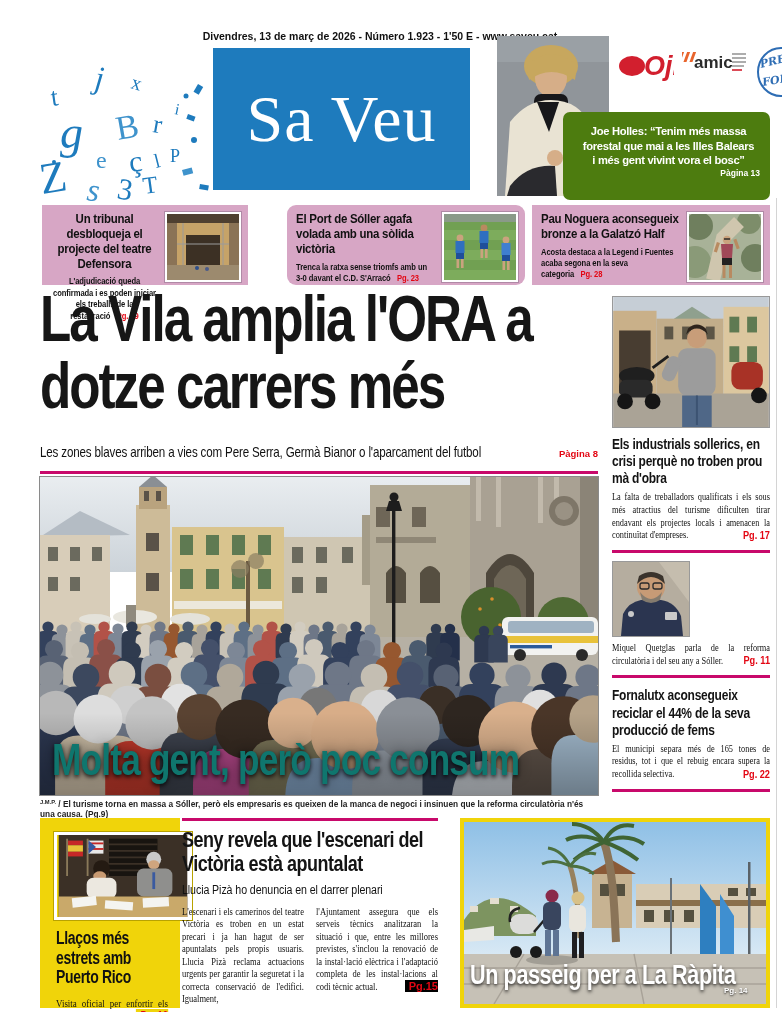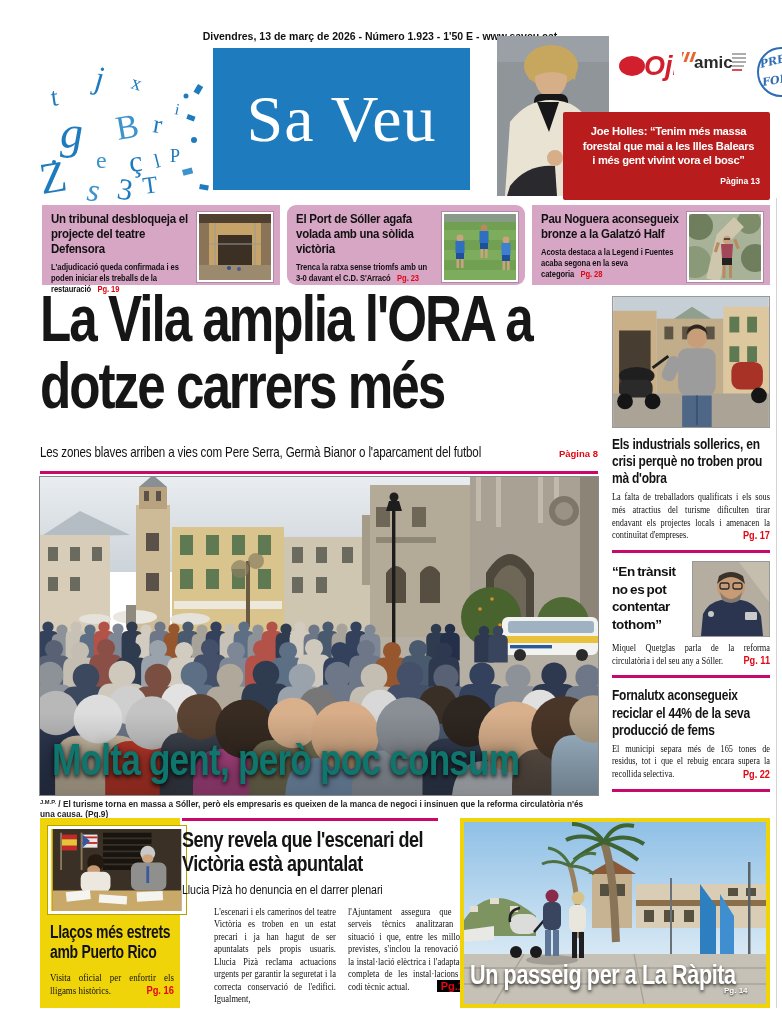--- a/index.html
+++ b/index.html
@@ -12,26 +12,26 @@
   .sx80{display:block;width:125%;transform:scaleX(.8);transform-origin:0 0;}
   .sx85{display:block;width:117.6%;transform:scaleX(.85);transform-origin:0 0;}
 
   .dateline{left:145px;top:30px;width:470px;text-align:center;font-size:10.5px;font-weight:bold;letter-spacing:0;}
 
   .collage{left:38px;top:44px;}
   .mast-box{left:213px;top:48px;width:257px;height:142px;background:#1e7bbd;display:flex;align-items:center;justify-content:center;}
   .mast-title{font-family:"Liberation Serif",serif;font-size:66px;color:#fff;letter-spacing:1px;}
   .joe{left:497px;top:36px;}
   .logos{left:618px;top:44px;display:flex;align-items:flex-start;gap:8px;}
-  .topquote{left:563px;top:112px;width:207px;height:88px;background:#b91c1c;border-radius:2px;color:#fff;box-sizing:border-box;padding:12px 10px 4px 14px;}
+  .topquote{left:563px;top:112px;width:207px;height:88px;background:#4d7c0f;border-radius:7px;color:#fff;box-sizing:border-box;padding:12px 10px 4px 14px;}
   .topquote .q{font-size:11.2px;font-weight:bold;line-height:1.3;text-align:center;white-space:pre-line;letter-spacing:-.3px;}
-  .topquote .p{font-size:8.5px;font-weight:bold;text-align:right;margin-top:8px;color:#fff;}
+  .topquote .p{font-size:8.5px;font-weight:bold;text-align:right;margin-top:0;color:#fff;}
 
   .teaser{position:absolute;top:205px;height:80px;background:#d7a6c5;box-sizing:border-box;padding:7px 7px 6px 9px;display:flex;gap:7px;}
-  .t1{left:42px;width:238px;} .t2{left:287px;width:238px;border-radius:9px;} .t3{left:532px;width:238px;}
+  .t1{left:42px;width:206px;text-align:center;} .t2{left:287px;width:238px;border-radius:9px;} .t3{left:532px;width:238px;}
   .teaser .txt{flex:1;position:relative;overflow:visible;}
   .teaser h3{margin:0;font-size:13.5px;font-weight:800;line-height:1.1;letter-spacing:-.3px;}
   .teaser p{margin:4px 0 0;font-size:9.5px;font-weight:700;line-height:1.2;letter-spacing:-.1px;position:relative;}
   .teaser p .pg{font-size:9.5px;margin-left:8px;}
   .tphoto{flex:none;width:72px;height:66px;border:2px solid #fff;outline:1px solid #b089a6;}
 
   .hl{left:40px;top:286px;width:558px;color:#161616;}
   .hl div{font-size:64px;font-weight:800;line-height:1.05;letter-spacing:-2.5px;}
   .sub{left:40px;top:444px;width:558px;height:22px;}
   .sub .s{font-size:14.5px;letter-spacing:-.2px;}
@@ -46,31 +46,31 @@
 
   .sidebar{left:612px;top:296px;width:158px;}
   .sb-photo{display:block;border:1px solid #999;box-sizing:border-box;}
   .sb-h{font-size:15px;font-weight:800;line-height:1.14;letter-spacing:-.3px;margin:7px 0 0;color:#141414;}
   .sb-body{font-family:"Liberation Serif",serif;font-size:10.4px;line-height:1.22;text-align:justify;margin:5px 0 0;position:relative;}
   .sb-body .pg{position:absolute;right:0;bottom:0;font-size:11.5px;background:#fff;padding-left:5px;}
   .sidebar .mrule{margin:8px 0;}
   .qrow{display:flex;gap:6px;align-items:flex-start;}
   .qtext{flex:1;font-size:13.5px;font-weight:800;line-height:1.3;letter-spacing:-.4px;word-spacing:-1px;padding-top:2px;}
 
-  .ybox{left:40px;top:818px;width:140px;height:190px;background:#f0d40a;box-sizing:border-box;padding:8px;}
+  .ybox{left:40px;top:818px;width:140px;height:190px;background:#f0d40a;box-sizing:border-box;padding:14px;}
   .ybox .yphoto{display:block;border:3px solid #fff;outline:1px solid #b8a200;box-sizing:border-box;}
   .ybox h3{margin:9px 2px 0;font-size:17.5px;font-weight:800;line-height:1.12;letter-spacing:-.4px;}
   .ybox p{margin:9px 2px 0;font-family:"Liberation Serif",serif;font-size:10.5px;line-height:1.25;text-align:justify;position:relative;}
   .ybox p .pg{position:absolute;right:0;bottom:0;font-size:11px;background:#f0d40a;padding-left:5px;}
 
   .mid{left:182px;top:818px;width:256px;}
   .mid h2{margin:7px 0 0;font-size:22.5px;font-weight:800;line-height:1.08;letter-spacing:-.6px;color:#141414;}
   .mid .sh{margin:6px 0 0;font-size:12.5px;letter-spacing:-.1px;}
   .cols{position:relative;margin-top:9px;height:100px;}
-  .col{position:absolute;top:0;width:122px;margin-left:32px;}
+  .col{position:absolute;top:0;width:122px;}
   .c1{left:0;} .c2{left:134px;}
   .col .t{font-family:"Liberation Serif",serif;font-size:10px;line-height:1.25;text-align:justify;}
   .c2 .pg{position:absolute;right:0;bottom:1px;font-size:11px;background:#000000;padding-left:4px;}
 
   .rph{left:460px;top:818px;width:310px;height:190px;border:4px solid #f0d40a;box-sizing:border-box;background:#9ec7e8;}
   .rph svg{display:block;}
   .roverlay{left:470px;top:962px;width:290px;color:#fff;font-weight:800;
             text-shadow:0 2px 4px rgba(0,0,0,.75);}
   .roverlay div{font-size:27px;letter-spacing:-.5px;line-height:1;}
   .rpg{left:724px;top:986px;font-size:8px;font-weight:bold;color:#fff;text-shadow:0 1px 2px rgba(0,0,0,.8);}
@@ -642,21 +642,20 @@
       <path d="M74,38 Q85,26 96,38 L94,32 Q85,24 76,32 Z" fill="#2e241c"></path>
       <rect x="66" y="52" width="38" height="48" rx="9" fill="#9c9c9c"></rect>
       <rect x="58" y="58" width="14" height="26" rx="6" fill="#9c9c9c" transform="rotate(24 58 58)"></rect>
       <rect x="70" y="100" width="30" height="32" fill="#4f6787"></rect>
       <line x1="85" y1="100" x2="85" y2="130" stroke="#3c5372" stroke-width="2"></line>
     </svg>
     <h2 class="sb-h sx80">Els industrials sollerics, en crisi perquè no troben prou mà d'obra</h2>
     <p class="sb-body sx80"><span>La falta de treballadors qualificats i els sous més atractius del turisme dificulten tirar endavant els projectes locals i amenacen la continuïtat d'empreses.</span><span class="pg">Pg. 17</span></p>
     <div class="mrule"></div>
     <div class="qrow">
-      <div class="qtext">“En trànsit no es pot contentar tothom”</div>
       <svg width="76" height="74" viewBox="0 0 76 74" style="flex:none;border:1px solid #999;">
         <rect width="76" height="74" fill="#b5ad9f"></rect>
         <path d="M46,0 L76,0 L76,40 Z" fill="#c5bdae"></path>
         <path d="M8,74 L10,52 Q16,40 28,38 L48,38 Q62,40 68,54 L70,74 Z" fill="#2b3550"></path>
         <circle cx="38" cy="25" r="14" fill="#c79b76"></circle>
         <path d="M24,22 Q38,8 52,22 L50,14 Q38,6 26,14 Z" fill="#3a332c"></path>
         <path d="M27,30 Q38,44 49,30 L47,38 Q38,44 29,38 Z" fill="#847b6e"></path>
         <rect x="27" y="21" width="9" height="6" rx="2" fill="none" stroke="#2a2a2a" stroke-width="1.3"></rect>
         <rect x="40" y="21" width="9" height="6" rx="2" fill="none" stroke="#2a2a2a" stroke-width="1.3"></rect>
         <rect x="52" y="50" width="12" height="8" rx="1" fill="#c9c9c9"></rect>

